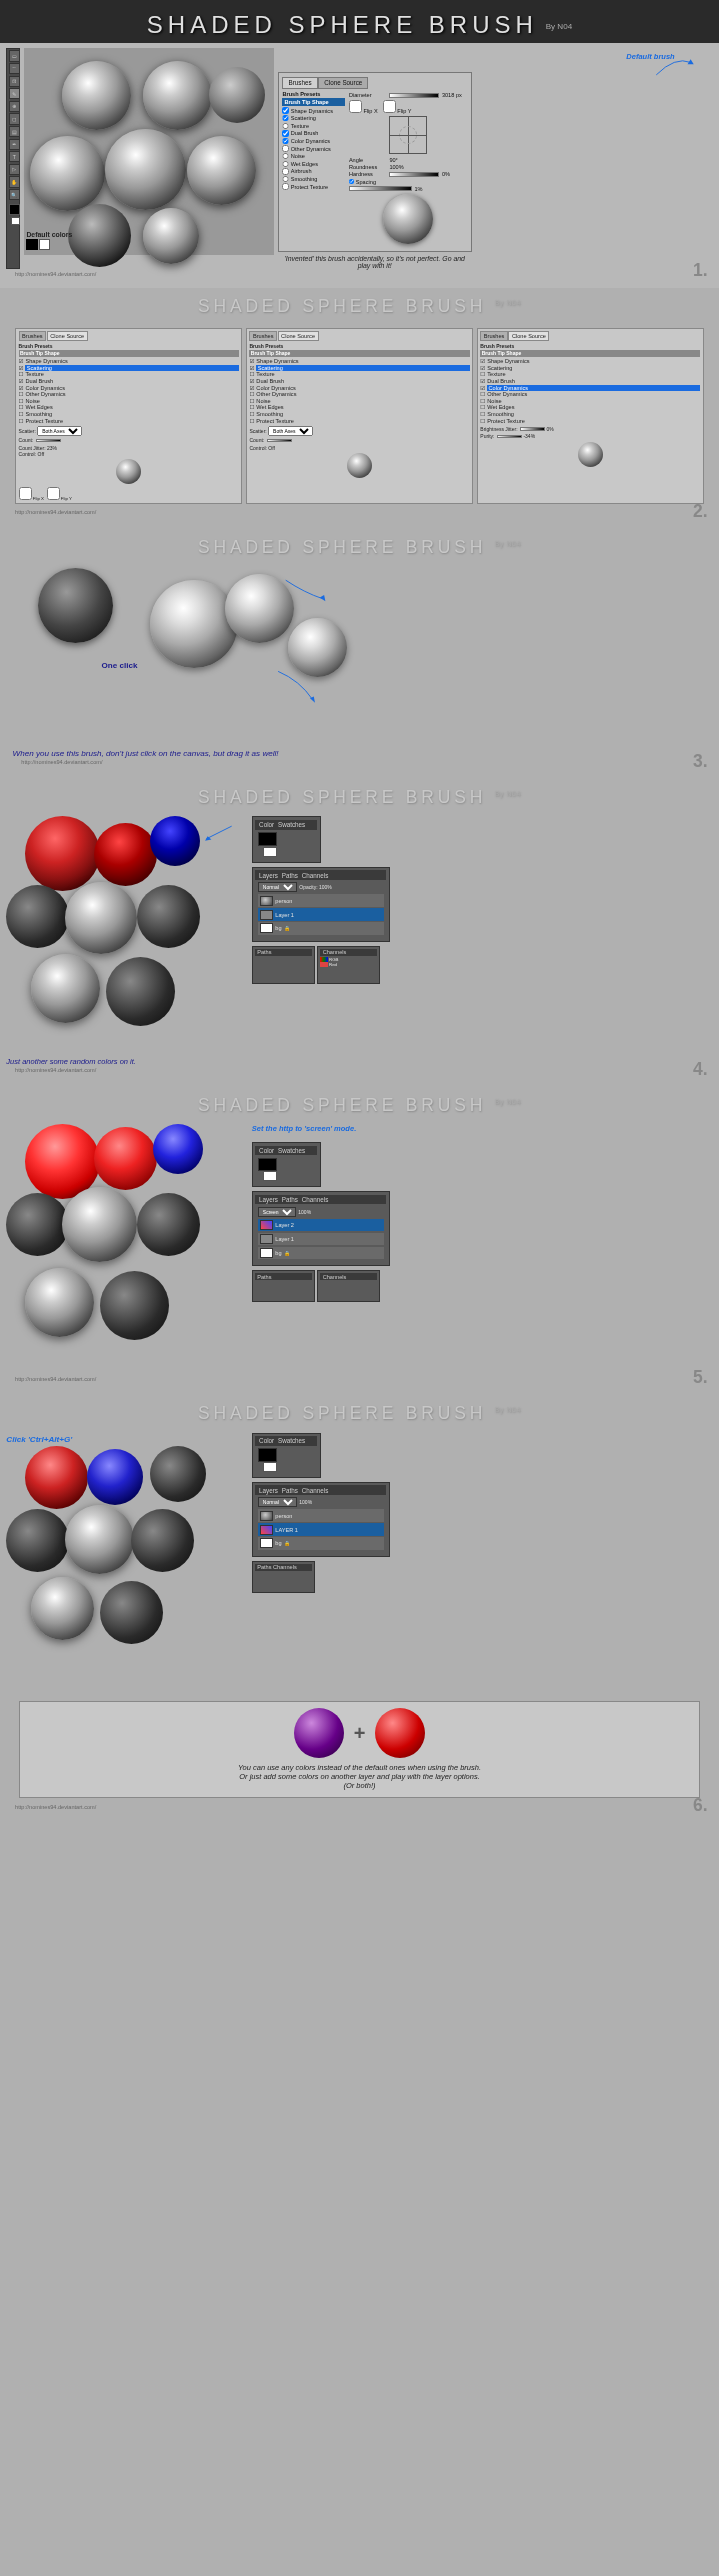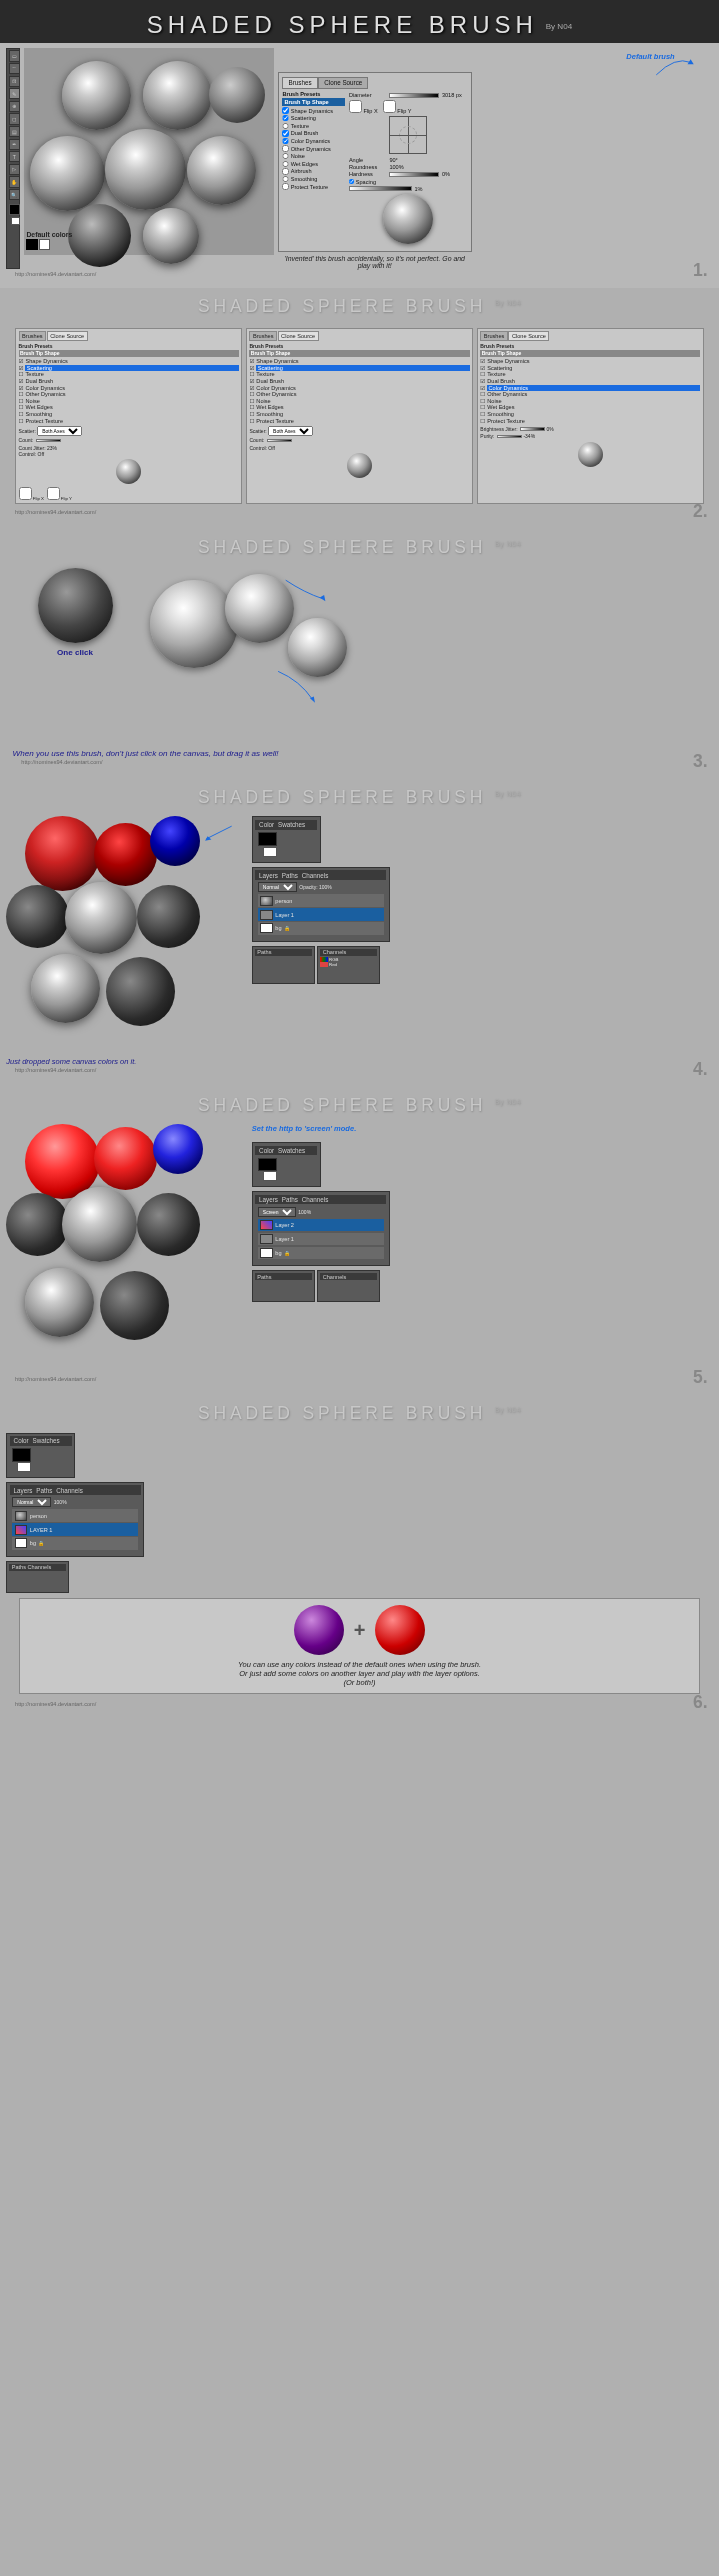--- a/index.html
+++ b/index.html
@@ -732,21 +732,21 @@
 <div style="background:#b0b0b0;padding:2.5px 0 1.3px 0;">
   <div class="big-title-small">
     <span>SHADED SPHERE BRUSH</span>
     <span class="small-by">By N04</span>
   </div>
 </div>
 
 <div class="section" style="background:#b0b0b0; padding:6.3px 12.5px 12.5px 12.5px; position:relative;">
   <div style="display:flex; flex-direction:row; gap:12.5px; align-items:flex-start;">
 
-    <div style="display:flex;flex-direction:column;align-items:center;gap:5px;width:125px;">
+    <div style="display:flex;flex-direction:column;align-items:flex-end;gap:18px;width:125px;">
       <div class="single-sphere"></div>
       <div class="click-label">One click</div>
     </div>
 
     <div style="flex:1;position:relative;">
       <div style="position:absolute;top:6.3px;left:75px;">
         <span class="annotation-blue">Click and drag</span>
         <svg width="63" height="31" viewBox="0 0 100 50">
           <path d="M10,10 Q40,30 70,40" stroke="#1a6be0" stroke-width="1.5" fill="none"></path>
           <polygon points="65,38 74,44 72,34" fill="#1a6be0"></polygon>
@@ -798,21 +798,21 @@
         <div class="csphere" style="width:50px;height:50px;top:0;left:144px;background:radial-gradient(circle at 40% 30%, #4444ff 0%, #0000aa 40%, #000044 80%);"></div>
 
         <div class="csphere csphere-dark" style="width:63px;height:63px;top:69px;left:0;"></div>
         <div class="csphere csphere-glow" style="width:72px;height:72px;top:66px;left:59px;"></div>
         <div class="csphere csphere-dark" style="width:63px;height:63px;top:69px;left:131px;"></div>
 
         <div class="csphere csphere-glow" style="width:69px;height:69px;top:138px;left:25px;"></div>
         <div class="csphere csphere-dark" style="width:69px;height:69px;top:141px;left:100px;"></div>
       </div>
 
-      <div style="font-size:7.5px;color:#1a1a8c;font-style:italic;margin-top:2.5px;">Just dropped some canvas colors on it.</div>
+      <div style="font-size:7.5px;color:#1a1a8c;font-style:italic;margin-top:2.5px;">Just another some random colors on it.</div>
     </div>
 
     <div style="display:flex;flex-direction:column;gap:3.8px;width:219px;">
 
       <div class="ps-panel" style="width:69px;">
         <div class="ps-panel-header">
           <span>Color</span>
           <span>Swatches</span>
         </div>
         <div style="padding:2.5px;display:flex;flex-direction:column;gap:1.3px;">
@@ -975,20 +975,36 @@
 <div style="background:#b0b0b0;padding:2.5px 0 1.3px 0;">
   <div class="big-title-small">
     <span>SHADED SPHERE BRUSH</span>
     <span class="small-by">By N04</span>
   </div>
 </div>
 
 <div class="section" style="background:#b0b0b0; padding:5px 6.3px 12.5px 6.3px; position:relative;">
   <div style="display:flex;flex-direction:row;gap:7.5px;">
 
+    <div style="position:relative;width:238px;">
+
+      <div style="margin-bottom:2.5px;">
+        <span class="annotation-blue" style="font-size:8.1px;font-weight:bold;">Click 'Ctrl+Alt+G'</span>
+      </div>
+      <div class="colored-spheres" style="height:250px;">
+        <div class="csphere" style="width:63px;height:63px;top:0;left:19px;background:radial-gradient(circle at 40% 30%, #ff8888 0%, #cc2222 40%, #550000 80%);"></div>
+        <div class="csphere" style="width:56px;height:56px;top:3.1px;left:81px;background:radial-gradient(circle at 40% 30%, #8888ff 0%, #2222cc 40%, #000055 80%);"></div>
+        <div class="csphere csphere-dark" style="width:56px;height:56px;top:0;left:144px;"></div>
+        <div class="csphere csphere-dark" style="width:63px;height:63px;top:63px;left:0;"></div>
+        <div class="csphere csphere-glow" style="width:69px;height:69px;top:59px;left:59px;"></div>
+        <div class="csphere csphere-dark" style="width:63px;height:63px;top:63px;left:125px;"></div>
+        <div class="csphere csphere-glow" style="width:63px;height:63px;top:131px;left:25px;"></div>
+        <div class="csphere csphere-dark" style="width:63px;height:63px;top:135px;left:94px;"></div>
+      </div>
+    </div>
 
     <div style="display:flex;flex-direction:column;gap:3.8px;width:219px;">
 
       <div class="ps-panel" style="width:69px;">
         <div class="ps-panel-header">
           <span>Color</span>
           <span>Swatches</span>
         </div>
         <div style="padding:2.5px;">
           <div style="width:19px;height:13.8px;background:#000;border:0.6px solid #333;"></div>

